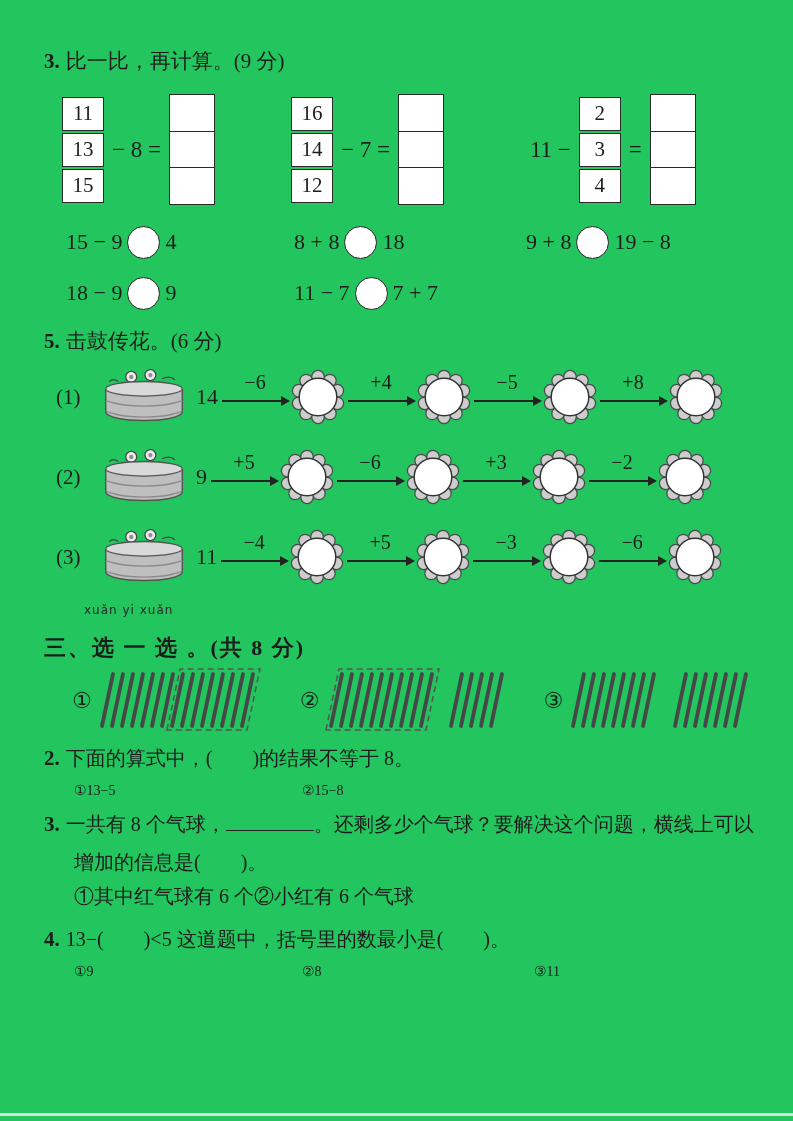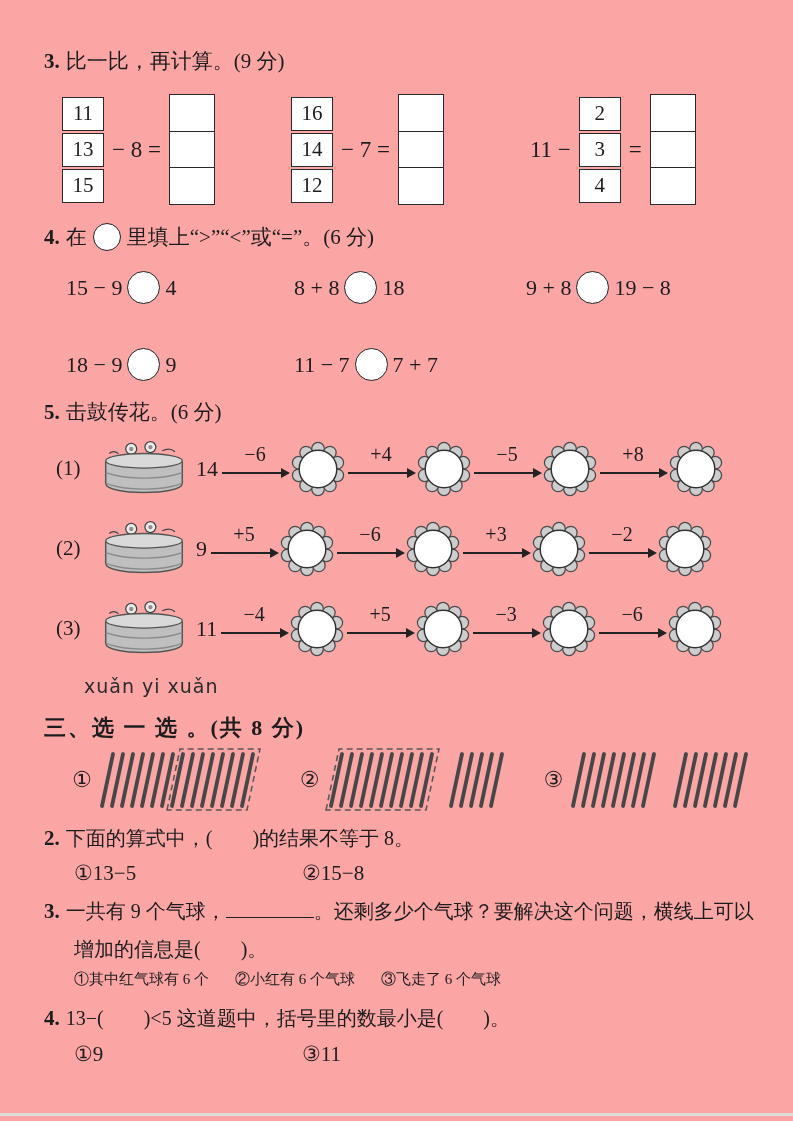--- a/index.html
+++ b/index.html
@@ -1,19 +1,19 @@
 <!DOCTYPE html>
 <html><head>
 <meta charset="utf-8">
 <style>
   * { margin:0; padding:0; box-sizing:border-box; }
   html,body { background:#ffffff; }
   .page {
     width:793px; height:1121px; margin:0 auto; position:relative;
-    background:#fca5a5; overflow:hidden;
+    background:#22c55e; overflow:hidden;
     font-family:"Liberation Serif","DejaVu Serif",serif;
     color:#1c1c1c;
   }
   .content { padding:46px 36px 0 44px; }
 
   
   .q-title { font-size:21px; line-height:1.5; padding-left:30px; text-indent:0; }
   .qnum { font-weight:bold; margin-left:-30px; padding-right:6px; font-size:21px; }
   .q-para { font-size:20px; line-height:1.85; padding-left:30px; margin-top:10px; }
 
@@ -30,54 +30,54 @@
   .anscol { display:flex; flex-direction:column; }
   .anscol .acell { width:46px; height:38px; border:1.6px solid #2a2a2a; margin-top:-1.6px; background:#fff; }
   .anscol .acell:first-child { margin-top:0; }
   .optext { font-size:23px; padding:0 8px; white-space:nowrap; }
 
   
   .title-circle {
     display:inline-block; width:28px; height:28px; border:1.7px solid #222;
     border-radius:50%; vertical-align:-7px; margin:0 6px; background:#fff;
   }
-  .cmp-grid { display:grid; grid-template-columns:228px 232px auto; row-gap:44px;
+  .cmp-grid { display:grid; grid-template-columns:228px 232px auto; row-gap:18px;
               margin:18px 0 8px 22px; }
   .cmp { display:flex; align-items:center; font-size:22px; gap:5px; white-space:nowrap; }
   .cmp-circle { width:33px; height:33px; border:1.8px solid #222; border-radius:50%; background:#fff; flex:none; }
 
   
   .pass-row { display:flex; align-items:center; margin:2px 0 4px 12px; height:76px; }
   .plabel { font-size:21px; width:42px; flex:none; }
   .drum { flex:none; margin-right:4px; }
   .start { font-size:22px; padding:0 2px; flex:none; }
   .seg { display:flex; align-items:center; flex:none; }
   .oparrow { position:relative; width:70px; height:56px; flex:none; }
   .oparrow .op { position:absolute; top:2px; left:50%; transform:translateX(-50%);
                  font-size:20px; white-space:nowrap; }
   .arrowline { position:absolute; top:31px; left:2px; right:8px; height:2px; background:#222; }
   .arrowline::after { content:""; position:absolute; right:-8px; top:-4px;
                       border-left:9px solid #222; border-top:5px solid transparent;
                       border-bottom:5px solid transparent; }
 
   
-  .pinyin { font-family:"DejaVu Sans",sans-serif; font-size:19px; color:#2a2a2a;
+  .pinyin { font-family:"DejaVu Sans",sans-serif; font-size:12px; color:#2a2a2a;
             margin:8px 0 16px 40px; letter-spacing:1px; }
   .sec-title { font-size:22px; font-weight:bold; margin-top:16px; letter-spacing:2px; }
 
   
   .fig-row { display:flex; align-items:center; margin:4px 0 2px 28px; gap:10px; }
   .fig { display:flex; align-items:center; gap:4px; }
   .fig + .fig { margin-left:24px; }
   .figlabel { font-size:22px; font-family:"DejaVu Sans",sans-serif; }
 
   
   .opt-grid { display:grid; grid-template-columns:228px 232px auto; margin:4px 0 6px 30px;
-              font-size:21px; }
-  .opt-flex { display:flex; gap:26px; margin:2px 0 6px 30px; font-size:15px; white-space:nowrap;align-items:flex-end; }
+              font-size:14px; }
+  .opt-flex { display:flex; margin:2px 0 6px 30px; font-size:20px; white-space:nowrap;align-items:flex-end; }
 
   .blank-line { display:inline-block; width:88px; border-bottom:1.6px solid #222;
                 height:1.05em; vertical-align:baseline; }
 
   .page-edge { position:absolute; left:0; right:0; bottom:5px; height:3px; background:#dddddb; }
 </style>
 </head>
 <body>
 
 <div class="page">
@@ -126,23 +126,20 @@
       </div>
       <span class="optext">=</span>
       <div class="anscol">
         <div class="acell"></div>
         <div class="acell"></div>
         <div class="acell"></div>
       </div>
     </div>
   </div>
 
-  <div class="q-title" style="margin-top:14px">
-    <span class="qnum">4.</span><span>在</span><span class="title-circle"></span><span>里填上“&gt;”“&lt;”或“=”。(6 分)</span>
-  </div>
 
   <div class="cmp-grid">
     <div class="cmp">
           <span>15 − 9</span>
           <span class="cmp-circle"></span>
           <span>4</span>
         </div>
     <div class="cmp">
           <span>8 + 8</span>
           <span class="cmp-circle"></span>
@@ -549,31 +546,31 @@
 
   <div class="q-para" style="margin-top:6px">
     <span class="qnum">2.</span><span>下面的算式中，(　　)的结果不等于 8。</span>
   </div>
   <div class="opt-grid">
     <span>①13−5</span>
     <span>②15−8</span>
   </div>
 
   <div class="q-para" style="margin-top:2px">
-    <span class="qnum">3.</span><span>一共有 9 个气球，</span><span class="blank-line"></span><span>。还剩多少个气球？要解决这个问题，横线上可以增加的信息是(　　)。</span>
+    <span class="qnum">3.</span><span>一共有 8 个气球，</span><span class="blank-line"></span><span>。还剩多少个气球？要解决这个问题，横线上可以增加的信息是(　　)。</span>
   </div>
   <div class="opt-flex">
     <span>①其中红气球有 6 个</span>
     <span>②小红有 6 个气球</span>
-    <span>③飞走了 6 个气球</span>
   </div>
 
   <div class="q-para" style="margin-top:10px">
     <span class="qnum">4.</span><span>13−(　　)&lt;5 这道题中，括号里的数最小是(　　)。</span>
   </div>
   <div class="opt-grid">
     <span>①9</span>
+    <span>②8</span>
     <span>③11</span>
   </div>
 
 </div>
 <div class="page-edge"></div>
 </div>
 
 </body></html>

